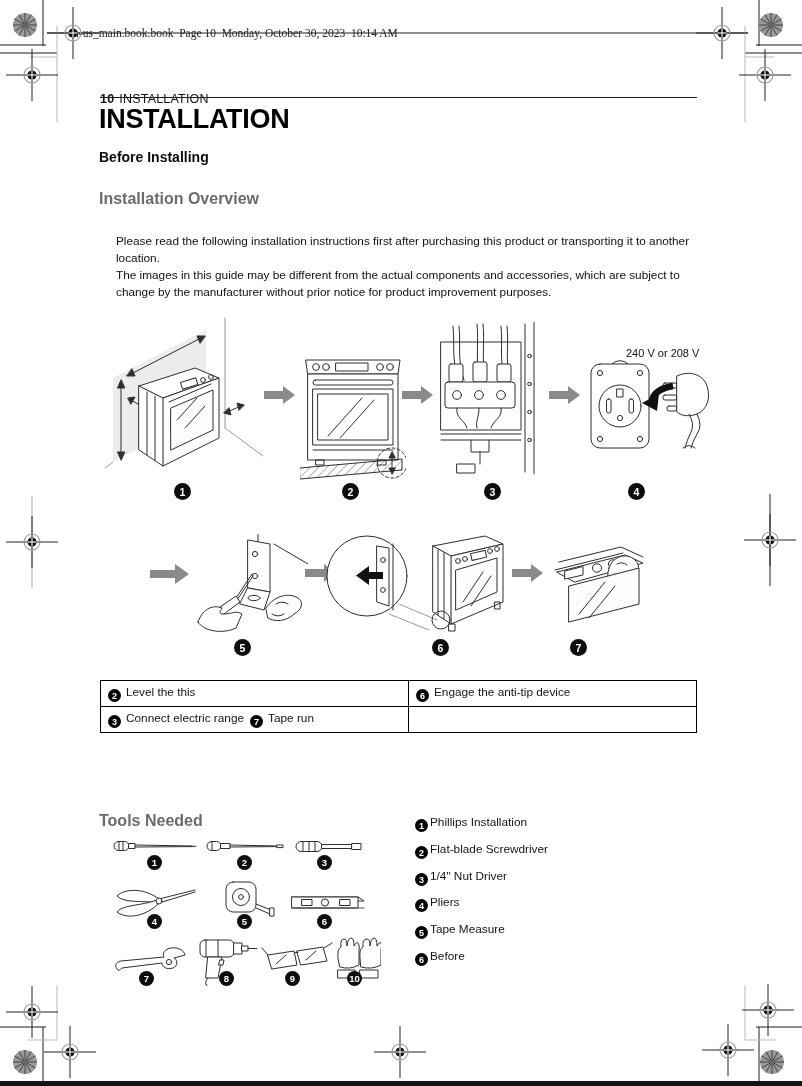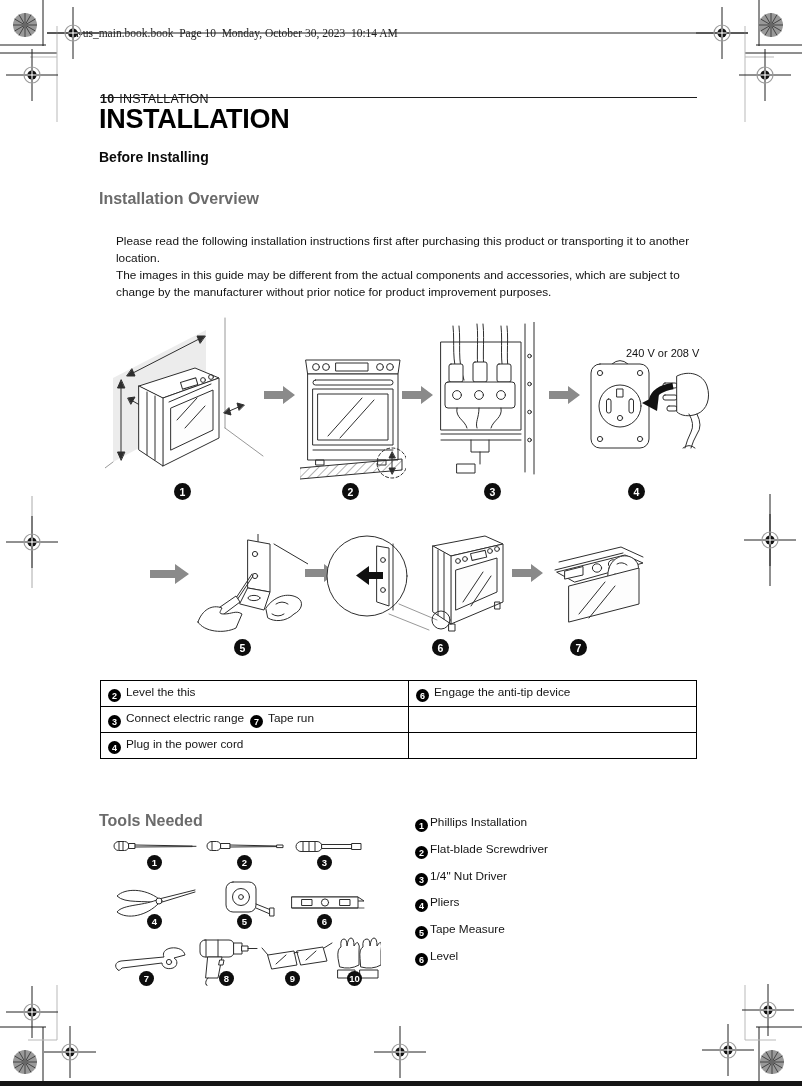--- a/index.html
+++ b/index.html
@@ -360,24 +360,20 @@
   <table class="steps">
     <tbody>
     <tr>
       <td class="c1"><span class="nbadge">2</span><span>Level the this</span></td>
       <td><span class="nbadge">6</span><span>Engage the anti-tip device</span></td>
     </tr>
     <tr>
       <td class="c1"><span class="nbadge">3</span><span>Connect electric range</span><span class="seg2"><span class="nbadge">7</span><span>Tape run</span></span></td>
       <td></td>
     </tr>
-    <tr>
-      <td class="c1"><span class="nbadge">4</span><span>Plug in the power cord</span></td>
-      <td></td>
-    </tr>
   </tbody>
     </table>
 
   <h3 class="gray-heading" style="top:812px;">Tools Needed</h3>
 
   <div class="fig" style="left:112px;top:838px;">
     <svg width="86" height="16" viewBox="0 0 86 16">
         <g class="lineart">
       <rect x="2" y="3.5" width="15" height="9" rx="4.5" fill="#fff"></rect>
       <line x1="7" y1="4" x2="7" y2="12"></line>
@@ -504,16 +500,16 @@
   <div class="toolnum" style="left:139px;top:971px;">7</div>
   <div class="toolnum" style="left:219px;top:971px;">8</div>
   <div class="toolnum" style="left:285px;top:971px;">9</div>
   <div class="toolnum" style="left:347px;top:971px;">10</div>
 
   <div class="tools-list-item" style="top:815px;"><span class="nbadge">1</span><span>Phillips Installation</span></div>
   <div class="tools-list-item" style="top:842px;"><span class="nbadge">2</span><span>Flat-blade Screwdriver</span></div>
   <div class="tools-list-item" style="top:869px;"><span class="nbadge">3</span><span>1/4" Nut Driver</span></div>
   <div class="tools-list-item" style="top:895px;text-align:right;"><span class="nbadge">4</span><span>Pliers</span></div>
   <div class="tools-list-item" style="top:922px;"><span class="nbadge">5</span><span>Tape Measure</span></div>
-  <div class="tools-list-item" style="top:949px;"><span class="nbadge">6</span><span>Level</span></div>
+  <div class="tools-list-item" style="top:949px;"><span class="nbadge">6</span><span>Before</span></div>
 
   <div class="bottom-bar"></div>
 </div>
 
 </body></html>

